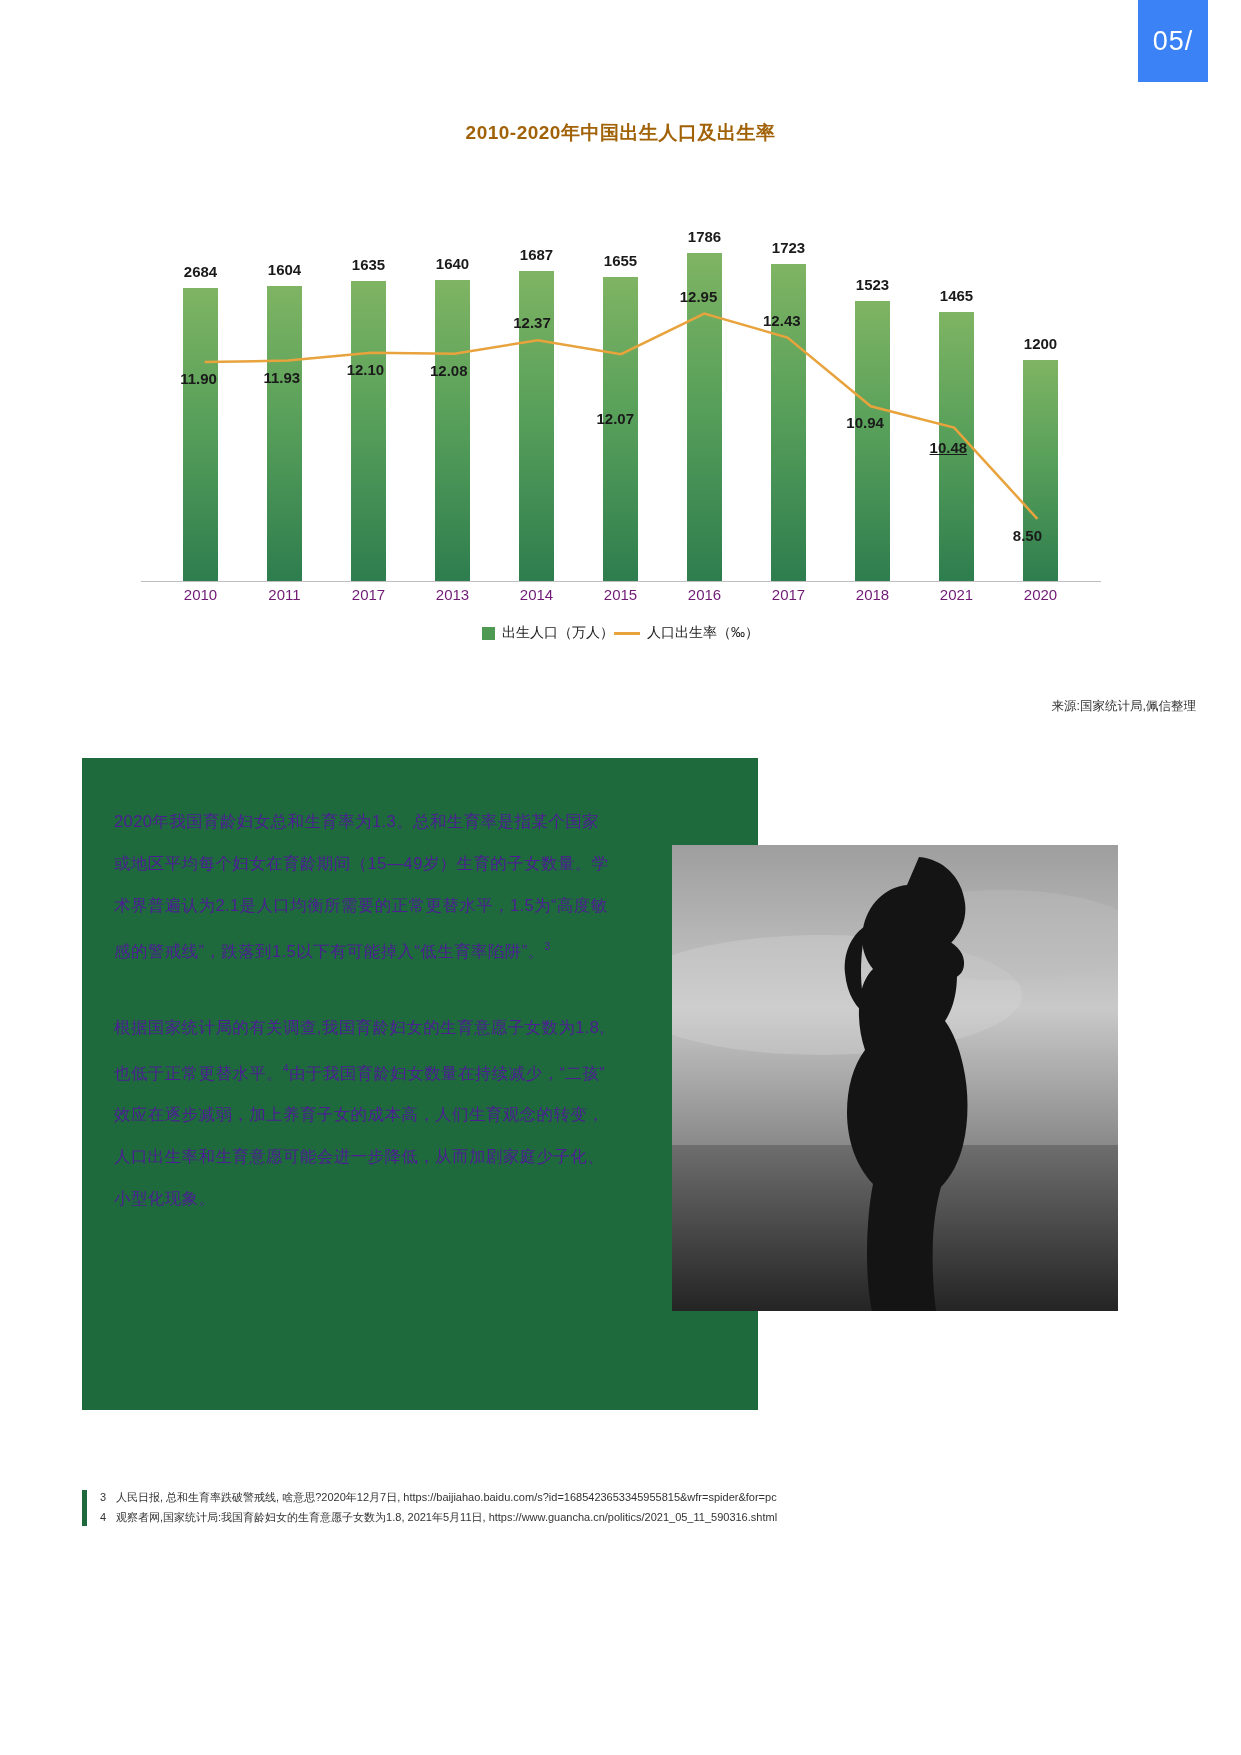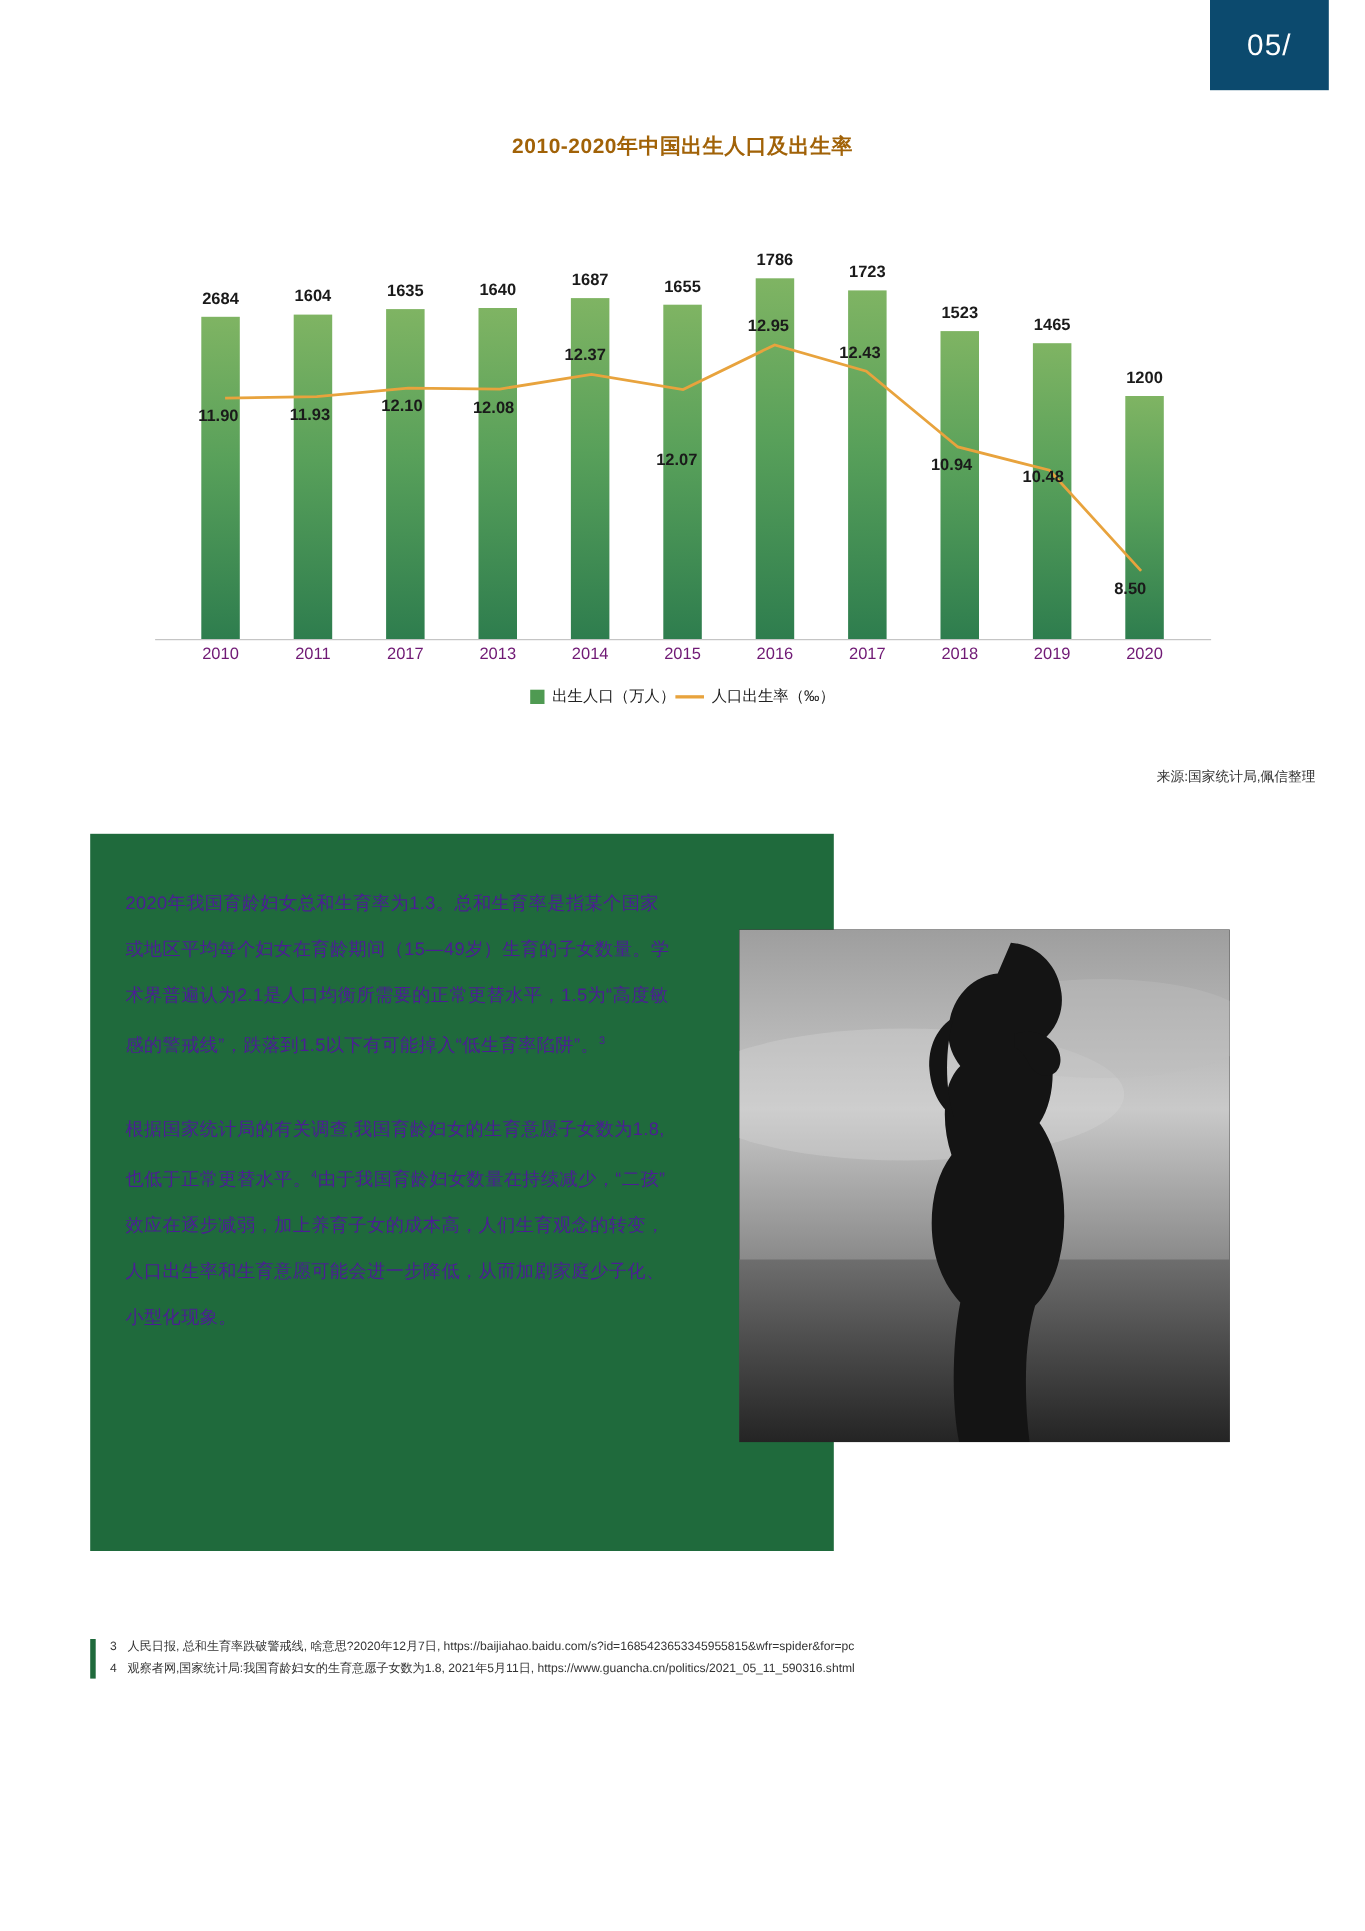--- a/index.html
+++ b/index.html
@@ -5,22 +5,22 @@
   html,body{margin:0;padding:0;}
   body{
     width:1241px;height:1755px;
     background:#ffffff;
     font-family:"Liberation Sans","DejaVu Sans",sans-serif;
     position:relative;
     overflow:hidden;
   }
   
   .page-badge{
-    position:absolute;top:0;right:33px;width:108px;height:82px;
-    background:#0c4a6e;color:#ffffff;
+    position:absolute;top:0;right:33px;width:70px;height:82px;
+    background:#3b82f6;color:#ffffff;
     display:flex;align-items:center;justify-content:center;
     font-size:27px;letter-spacing:1px;font-weight:400;
   }
 
   
   .chart-wrap{position:absolute;left:0;top:120px;width:1241px;height:620px;}
   .chart-title{
     text-align:center;font-size:19px;color:#a16207;font-weight:700;
     letter-spacing:.5px;
   }
@@ -156,35 +156,35 @@
     <div id="rateLabels">
         <div class="rate-label" style="left: 39.6364px; top: 188px;">11.90</div>
         <div class="rate-label" style="left: 122.909px; top: 186.615px;">11.93</div>
         <div class="rate-label" style="left: 206.182px; top: 178.769px;">12.10</div>
         <div class="rate-label" style="left: 289.455px; top: 179.692px;">12.08</div>
         <div class="rate-label" style="left: 372.727px; top: 132.308px;">12.37</div>
         <div class="rate-label" style="left: 456px; top: 180.154px; margin-top: 48px;">12.07</div>
         <div class="rate-label" style="left: 539.273px; top: 105.538px;">12.95</div>
         <div class="rate-label" style="left: 622.545px; top: 129.538px;">12.43</div>
         <div class="rate-label" style="left: 705.818px; top: 232.308px;">10.94</div>
-        <div class="rate-label" style="left: 789.091px; top: 243px;">10.48</div>
+        <div class="rate-label" style="left: 789.091px; top: 257px; text-decoration: underline;">10.48</div>
         <div class="rate-label" style="left: 872.364px; top: 344.923px;">8.50</div>
       </div>
     <div class="axis"></div>
     <div class="xaxis" id="xaxis">
         <div class="xtick">2010</div>
         <div class="xtick">2011</div>
         <div class="xtick">2017</div>
         <div class="xtick">2013</div>
         <div class="xtick">2014</div>
         <div class="xtick">2015</div>
         <div class="xtick">2016</div>
         <div class="xtick">2017</div>
         <div class="xtick">2018</div>
-        <div class="xtick">2019</div>
+        <div class="xtick">2021</div>
         <div class="xtick">2020</div>
       </div>
   </div>
 
   <div class="legend">
     <div class="legend-item">
       <span class="lg-swatch"></span>
       <span>出生人口（万人）</span>
     </div>
     <div class="legend-item">

